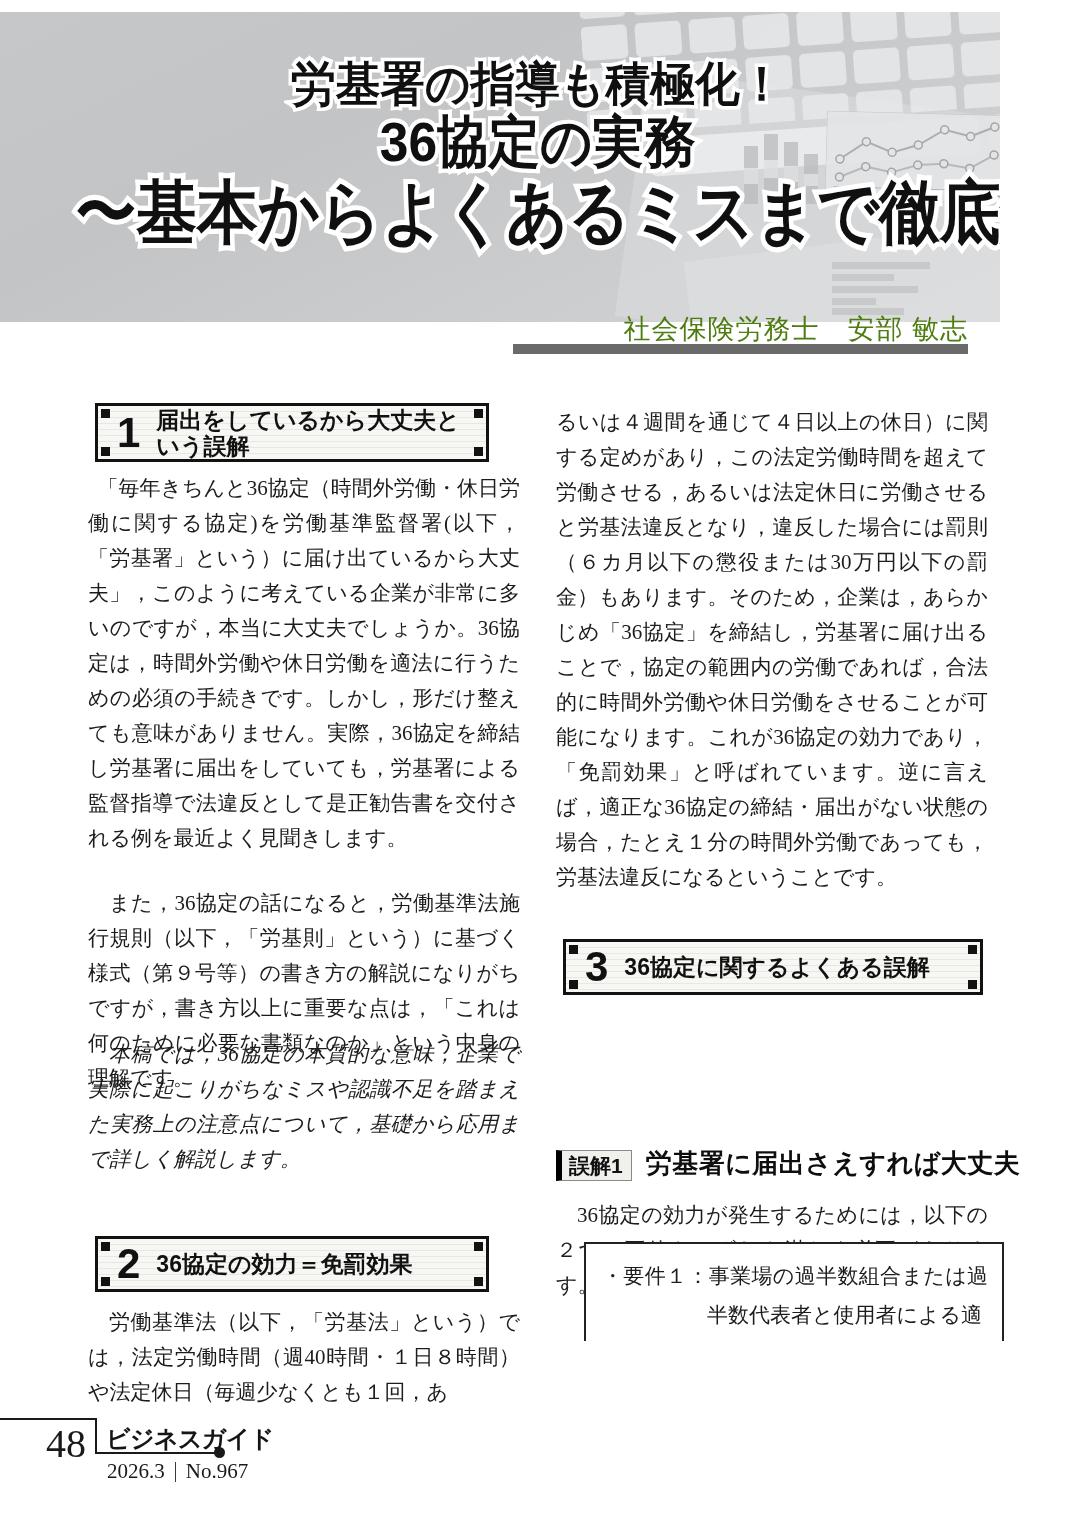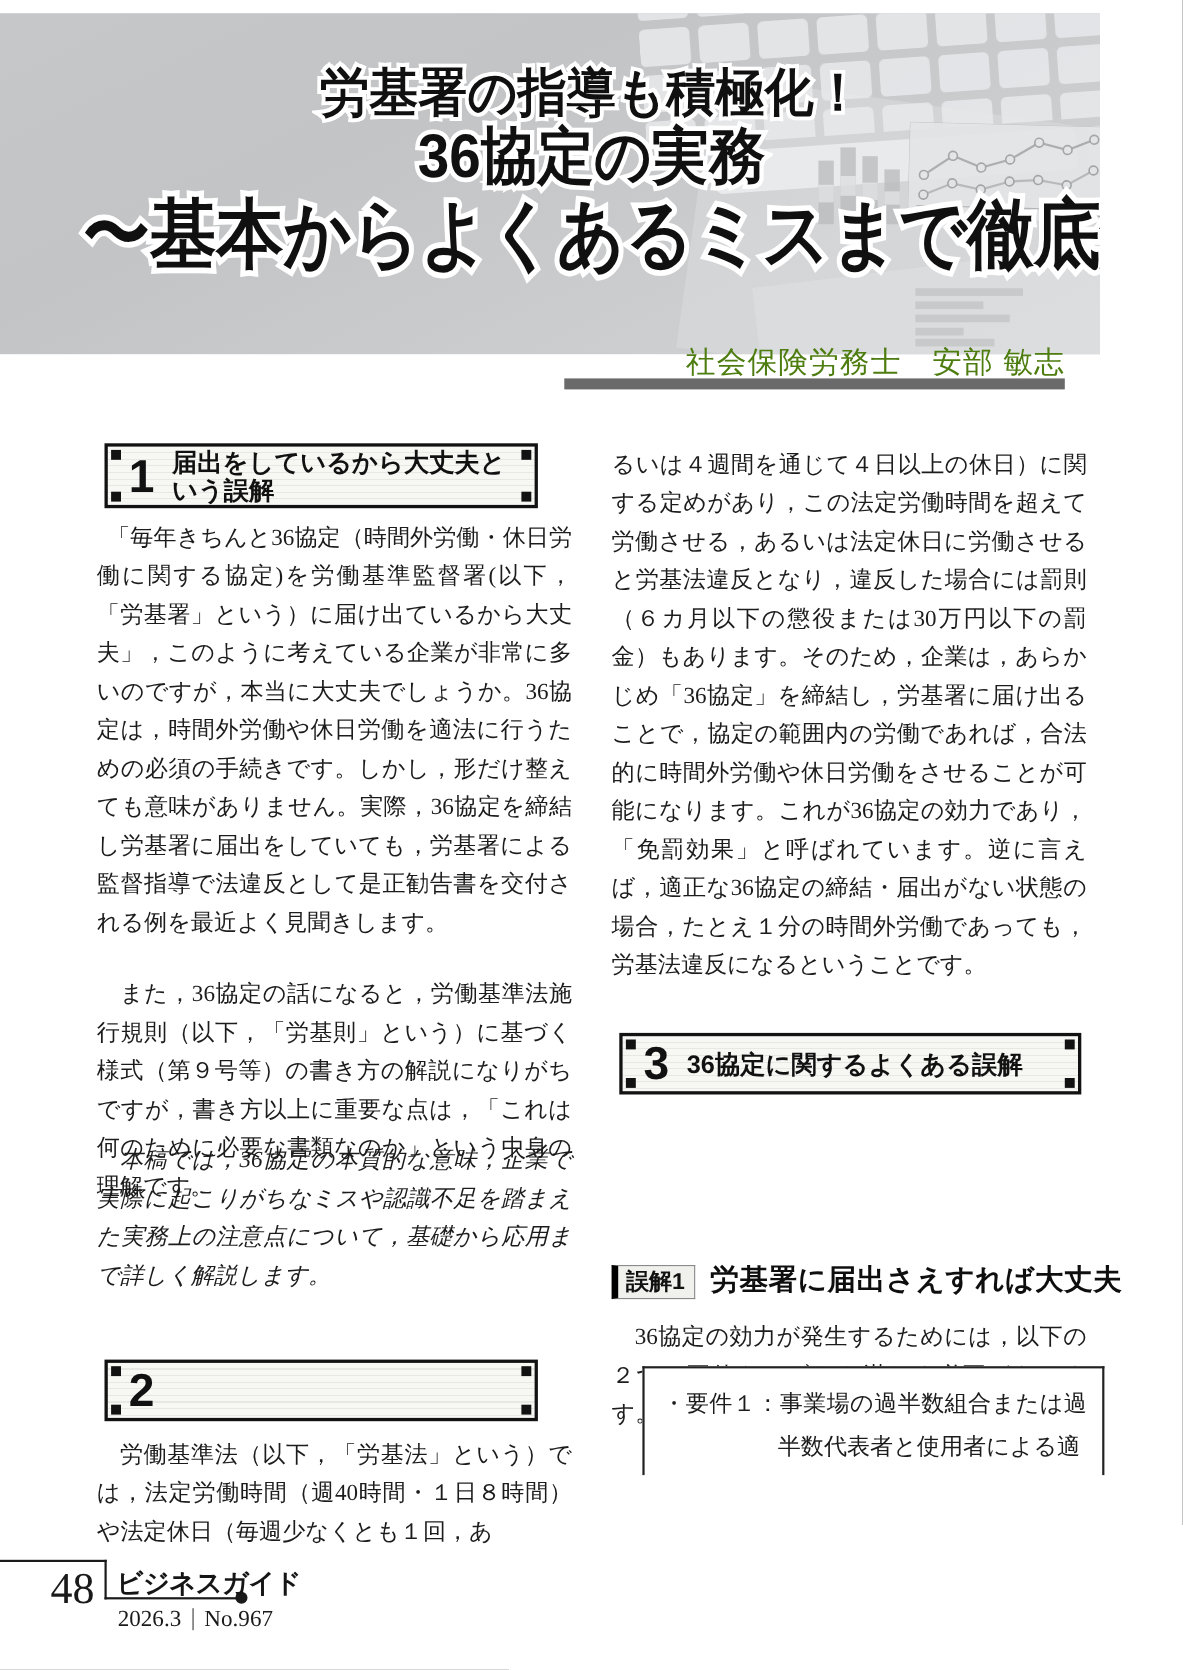--- a/index.html
+++ b/index.html
@@ -208,20 +208,21 @@
   <p class="para indh" style="left:88px;top:471px;">「毎年きちんと36協定（時間外労働・休日労働に関する協定)を労働基準監督署(以下，「労基署」という）に届け出ているから大丈夫」，このように考えている企業が非常に多いのですが，本当に大丈夫でしょうか。36協定は，時間外労働や休日労働を適法に行うための必須の手続きです。しかし，形だけ整えても意味がありません。実際，36協定を締結し労基署に届出をしていても，労基署による監督指導で法違反として是正勧告書を交付される例を最近よく見聞きします。</p>
   <p class="para ind1" style="left:88px;top:886px;">また，36協定の話になると，労働基準法施行規則（以下，「労基則」という）に基づく様式（第９号等）の書き方の解説になりがちですが，書き方以上に重要な点は，「これは何のために必要な書類なのか」という中身の理解です。</p>
   <p class="para ind1" style="left:88px;top:1037px;font-style:italic;">本稿では，36協定の本質的な意味，企業で実際に起こりがちなミスや認識不足を踏まえた実務上の注意点について，基礎から応用まで詳しく解説します。</p>
 
   <div class="secbox" style="left:95px;top:1236px;width:394px;height:56px;">
     <i class="corner tl"></i>
     <i class="corner tr"></i>
     <i class="corner bl"></i>
     <i class="corner br"></i>
     <span class="sec-num">2</span>
+    <span class="sec-title">36協定の効力＝免罰効果</span>
   </div>
 
   <p class="para ind1" style="left:88px;top:1305px;">労働基準法（以下，「労基法」という）では，法定労働時間（週40時間・１日８時間）や法定休日（毎週少なくとも１回，あ</p>
 
   <p class="para" style="left:556px;top:405px;">るいは４週間を通じて４日以上の休日）に関する定めがあり，この法定労働時間を超えて労働させる，あるいは法定休日に労働させると労基法違反となり，違反した場合には罰則（６カ月以下の懲役または30万円以下の罰金）もあります。そのため，企業は，あらかじめ「36協定」を締結し，労基署に届け出ることで，協定の範囲内の労働であれば，合法的に時間外労働や休日労働をさせることが可能になります。これが36協定の効力であり，「免罰効果」と呼ばれています。逆に言えば，適正な36協定の締結・届出がない状態の場合，たとえ１分の時間外労働であっても，労基法違反になるということです。</p>
 
   <div class="secbox" style="left:563px;top:939px;width:420px;height:56px;">
     <i class="corner tl"></i>
     <i class="corner tr"></i>
     <i class="corner bl"></i>

